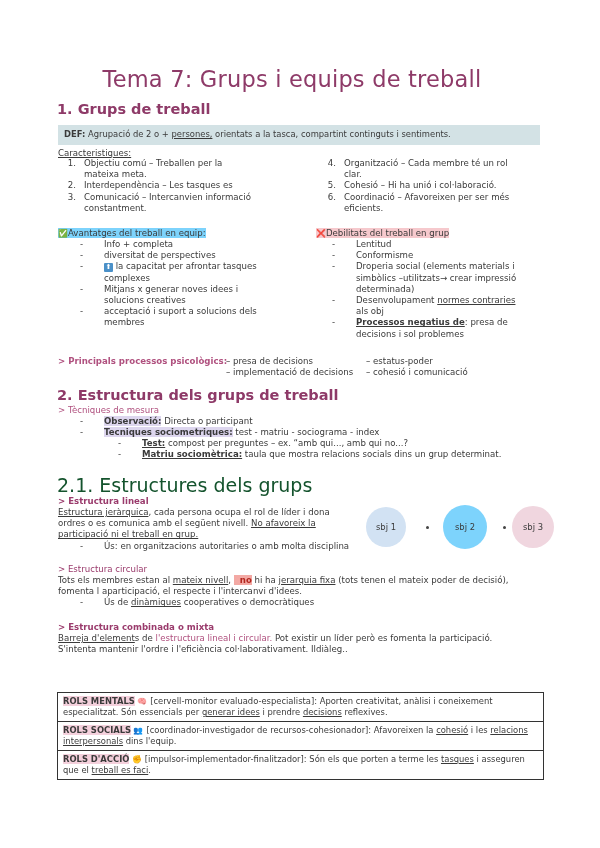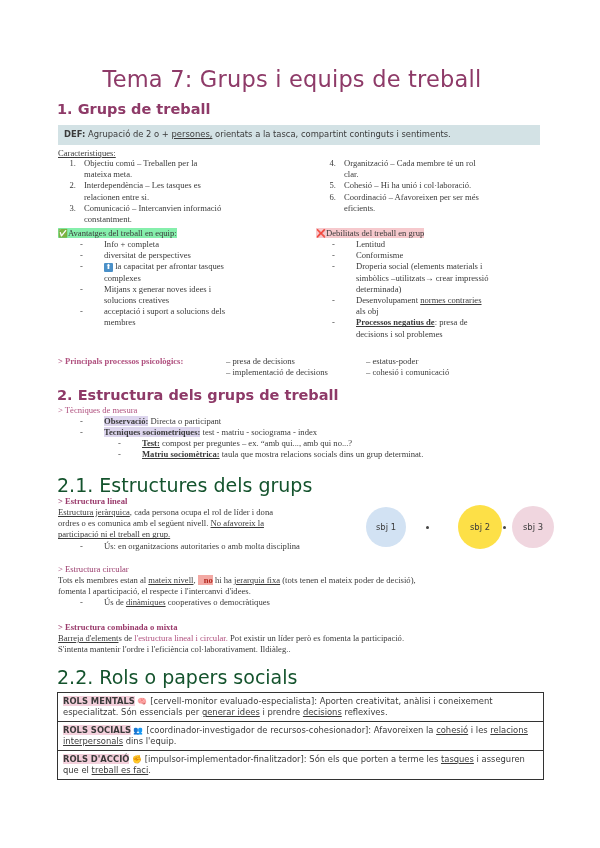--- a/index.html
+++ b/index.html
@@ -3,28 +3,28 @@
 <meta charset="utf-8">
 <style>
   html, body { margin: 0; padding: 0; background: #ffffff; }
   body { width: 600px; height: 848px; position: relative; overflow: hidden;
          font-family: "DejaVu Sans", sans-serif; color: #3a3a3a; }
   .page { position: absolute; left: 0; top: 0; width: 600px; height: 848px; }
   .abs { position: absolute; white-space: nowrap; }
   .title { left: 0; width: 584px; top: 66px; text-align: center; font-size: 22.5px; color: #8e3a68; letter-spacing: 0.2px; }
   .h1 { font-size: 14.5px; color: #8e3a68; font-weight: bold; }
   .h2 { font-size: 19px; color: #14532d; }
-  .small { font-size: 8.6px; line-height: 11.2px; color: #3a3a3a; font-family: Liberation Serif, serif; }
+  .small { font-size: 8.6px; line-height: 11.2px; color: #3a3a3a; }
   .def-box { left: 58px; top: 125px; width: 482px; height: 20px; background: #d3e2e5; }
   .def-text { left: 64px; top: 129px; font-size: 8.4px; }
   .bold { font-weight: bold; }
   .u { text-decoration: underline; }
   .pink { color: #b0517f; }
   .dark-pink { color: #9a3b6c; }
-  .hl-green { background: #86efac; }
+  .hl-green { background: #7dd3fc; }
   .hl-red { background: #f6c9cd; }
   .hl-lav { background: #ddd6ee; }
   .hl-rose { background: #f4d0dc; }
   .hl-salmon { background: #f3a9a4; }
   .num { display: inline-block; width: 18px; text-align: right; margin-right: 8px; }
   .dash { display: inline-block; width: 10px; margin-right: 14px; }
   .circle { position: absolute; border-radius: 50%; display: flex; align-items: center; justify-content: center; font-size: 8.4px; color: #3a3a3a; }
   .dot { position: absolute; width: 3px; height: 3px; border-radius: 50%; background: #444; }
   .rols { left: 57px; width: 485px; border: 1.2px solid #333; }
   .rols-row { padding: 3px 5px; font-size: 8.4px; line-height: 11px; border-bottom: 1.2px solid #333; white-space: normal; }
@@ -44,21 +44,20 @@
   <div class="abs def-text">
     <span class="bold">DEF:</span><span> Agrupació de 2 o + </span><span class="u">persones,</span><span> orientats a la tasca, compartint continguts i sentiments.</span>
   </div>
 
   <div class="abs small u" style="left:58px; top:148px;">Caracteristiques:</div>
 
   <div class="abs small" style="left:58px; top:158px;">
     <div><span class="num">1.</span><span>Objectiu comú – Treballen per la</span></div>
     <div><span class="num"></span><span>mateixa meta.</span></div>
     <div><span class="num">2.</span><span>Interdependència – Les tasques es</span></div>
-    <div><span class="num"></span><span>relacionen entre si.</span></div>
     <div><span class="num">3.</span><span>Comunicació – Intercanvien informació</span></div>
     <div><span class="num"></span><span>constantment.</span></div>
   </div>
 
   <div class="abs small" style="left:318px; top:158px;">
     <div><span class="num">4.</span><span>Organització – Cada membre té un rol</span></div>
     <div><span class="num"></span><span>clar.</span></div>
     <div><span class="num">5.</span><span>Cohesió – Hi ha unió i col·laboració.</span></div>
     <div><span class="num">6.</span><span>Coordinació – Afavoreixen per ser més</span></div>
     <div><span class="num"></span><span>eficients.</span></div>
@@ -116,38 +115,37 @@
   <div class="abs small bold dark-pink" style="left:58px; top:496px;">&gt; Estructura lineal</div>
   <div class="abs small" style="left:58px; top:507px;">
     <div><span class="u">Estructura jeràrquica</span><span>, cada persona ocupa el rol de líder i dona</span></div>
     <div><span>ordres o es comunica amb el següent nivell. </span><span class="u">No afavoreix la</span></div>
     <div><span class="u">participació ni el treball en grup.</span></div>
     <div style="padding-left:22px;"><span class="dash">-</span><span>Ús: en organitzacions autoritaries o amb molta disciplina</span></div>
   </div>
 
   <div class="circle" style="left:366px; top:507px; width:40px; height:40px; background:#d2e2f3;">sbj 1</div>
   <div class="dot" style="left:426px; top:526px;"></div>
-  <div class="circle" style="left:458px; top:505px; width:44px; height:44px; background:#fde047;text-align:right;">sbj 2</div>
+  <div class="circle" style="left:443px; top:505px; width:44px; height:44px; background:#7dd3fc;text-align:right;">sbj 2</div>
   <div class="dot" style="left:503px; top:526px;"></div>
   <div class="circle" style="left:512px; top:506px; width:42px; height:42px; background:#f0d6df;">sbj 3</div>
 
   <div class="abs small dark-pink" style="left:58px; top:564px;">&gt; Estructura circular</div>
   <div class="abs small" style="left:58px; top:575px;">
     <div><span>Tots els membres estan al </span><span class="u">mateix nivell</span><span>, </span><span class="bold hl-salmon" style="color:#b3261e;padding-left:6px;">no</span><span> hi ha </span><span class="u">jerarquia fixa</span><span> (tots tenen el mateix poder de decisió),</span></div>
     <div><span>fomenta l aparticipació, el respecte i l'intercanvi d'idees.</span></div>
     <div style="padding-left:22px;"><span class="dash">-</span><span>Ús de </span><span class="u">dinàmiques</span><span> cooperatives o democràtiques</span></div>
   </div>
 
   <div class="abs small bold dark-pink" style="left:58px; top:622px;">&gt; Estructura combinada o mixta</div>
   <div class="abs small" style="left:58px; top:633px;">
     <div><span class="u">Barreja d'element</span><span>s de </span><span class="pink">l'estructura lineal i circular.</span><span> Pot existir un líder però es fomenta la participació.</span></div>
     <div><span>S'intenta mantenir l'ordre i l'eficiència col·laborativament. Ildiàleg..</span></div>
   </div>
 
-  <div class="abs h2" style="left:57px; top:666px;">2.2. Rols o papers socials</div>
 
   <div class="abs rols wrap" style="top:692px;">
     <div class="rols-row">
       <span class="bold hl-rose">ROLS MENTALS</span> <span style="font-size:8px;">🧠</span><span> [cervell-monitor evaluado-especialista]: Aporten creativitat, anàlisi i coneixement especialitzat. Són essencials per </span><span class="u">generar idees</span><span> i prendre </span><span class="u">decisions</span><span> reflexives.</span>
     </div>
     <div class="rols-row">
       <span class="bold hl-rose">ROLS SOCIALS</span> <span style="font-size:8px;">👥</span><span> [coordinador-investigador de recursos-cohesionador]: Afavoreixen la </span><span class="u">cohesió</span><span> i les </span><span class="u">relacions interpersonals</span><span> dins l'equip.</span>
     </div>
     <div class="rols-row">
       <span class="bold hl-rose">ROLS D'ACCIÓ</span> <span style="font-size:8px;">✊</span><span> [impulsor-implementador-finalitzador]: Són els que porten a terme les </span><span class="u">tasques</span><span> i asseguren que el </span><span class="u">treball es faci</span><span>.</span>

